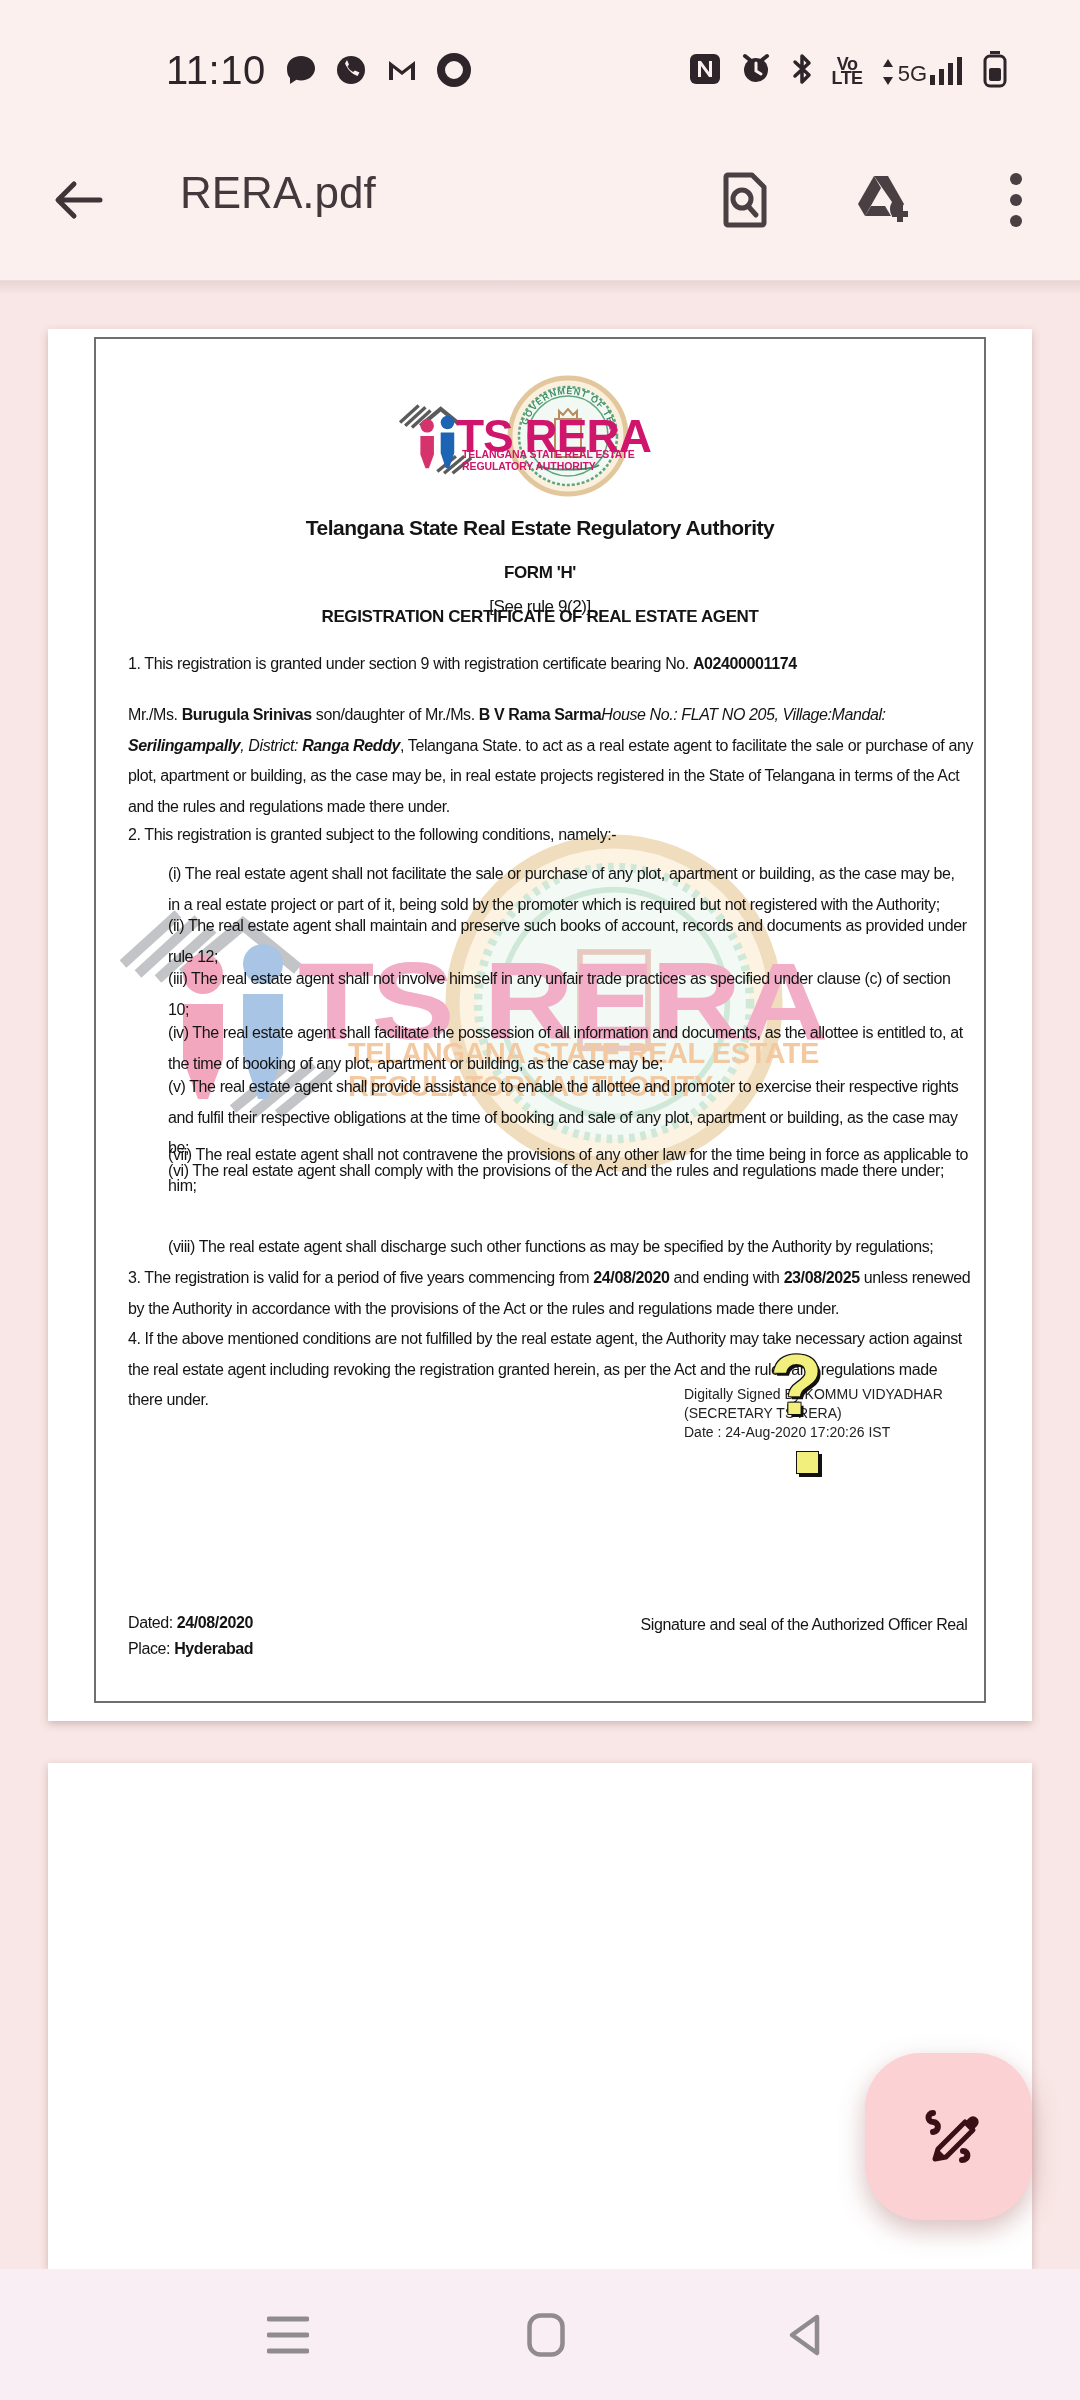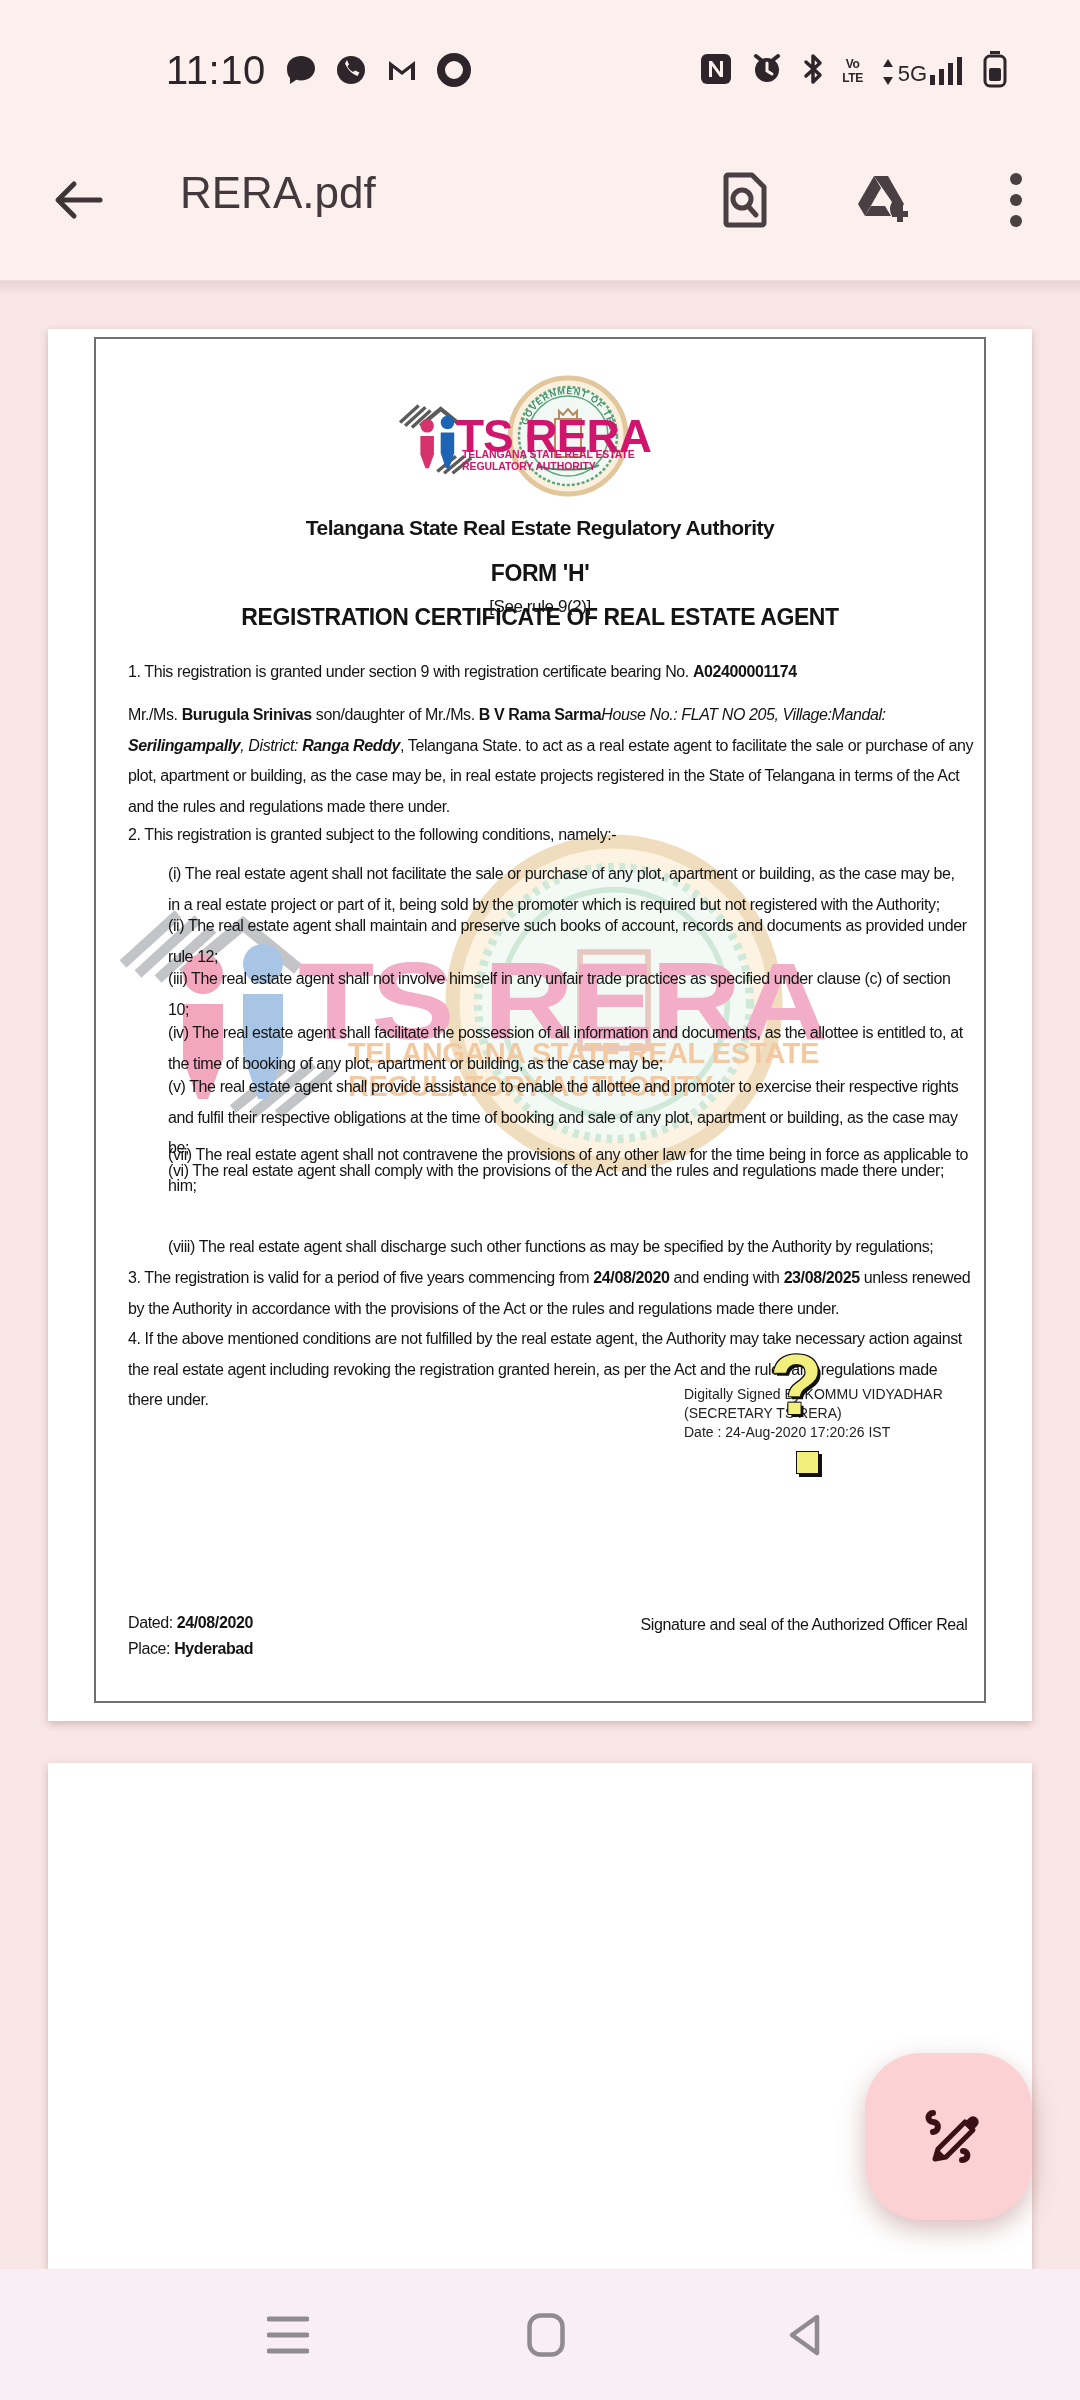--- a/index.html
+++ b/index.html
@@ -6,39 +6,39 @@
   html,body { width:1080px; height:2400px; }
   body { font-family:"Liberation Sans","DejaVu Sans",sans-serif; background:#f8e7e6; position:relative; overflow:hidden; }
   .abs { position:absolute; }
 
   
   .header { position:absolute; left:0; top:0; width:1080px; height:281px; background:#fbf0ee; border-bottom:1px solid #eedddc; z-index:30; }
   .status-row { position:absolute; left:0; top:48px; width:1080px; height:46px; }
   .time { position:absolute; left:166px; top:0; font-size:40px; color:#2d2529; letter-spacing:0.5px; }
   .notif-icons { position:absolute; left:284px; top:4px; display:flex; gap:16px; align-items:center; }
   .sys-icons { position:absolute; right:72px; top:2px; display:flex; gap:18px; align-items:center; }
-  .volte { font-size:12px; font-weight:bold; line-height:14px; color:#2d2529; text-align:center; letter-spacing:-0.5px; }
+  .volte { font-size:18px; font-weight:bold; line-height:14px; color:#2d2529; text-align:center; letter-spacing:-0.5px; }
   .appbar-row { position:absolute; left:0; top:160px; width:1045px; height:90px; }
   .app-title { position:absolute; left:180px; top:8px; font-size:44px; color:#43383c; }
   .icon-btn { position:absolute; top:0; width:64px; height:80px; display:flex; align-items:center; justify-content:center; }
 
   
   .content-shadow { position:absolute; left:0; top:281px; width:1080px; height:14px; background:linear-gradient(rgba(90,50,50,.10),rgba(90,50,50,0)); z-index:5; }
   .page-card { position:absolute; background:#fff; box-shadow:0 3px 8px rgba(120,70,70,.30); }
   .card1 { left:48px; top:329px; width:984px; height:1392px; }
   .card2 { left:48px; top:1763px; width:984px; height:506px; }
   .inner-border { position:absolute; left:46px; top:8px; width:892px; height:1366px; border:2px solid #6f6f6f; }
 
   
   .doc { font-size:16px; letter-spacing:-0.4px; line-height:30.5px; color:#141414; }
   .doc p { position:absolute; }
   .b { font-weight:bold; } .i { font-style:italic; } .bi { font-weight:bold; font-style:italic; }
   .center { text-align:center; left:0; width:984px; }
   .h1 { font-size:21px; font-weight:bold; letter-spacing:-0.5px; }
-  .h2 { font-size:23px; font-weight:bold; letter-spacing:-0.4px; }
+  .h2 { font-size:17px; font-weight:bold; letter-spacing:-0.4px; }
   .h3 { font-size:17px; letter-spacing:-0.4px;margin-top:12px; }
   .body-col { left:80px; width:846px; }
   .list-col { left:120px; width:800px; }
 
   
   .brand-text { position:absolute; left:408px; top:80px; width:280px; font-size:46px; font-weight:bold; letter-spacing:-1px; color:#d0166c; }
   .brand-tagline { position:absolute; left:414px; top:119px; width:240px; font-size:10.5px; font-weight:bold; letter-spacing:-0.1px; color:#d0166c; }
 
   
   .wm { position:absolute; left:0; top:0; width:984px; height:1392px; overflow:hidden; pointer-events:none; }
@@ -215,21 +215,21 @@
   </svg>
   <div class="brand-text">TS RERA</div>
   <div class="brand-tagline">TELANGANA STATE REAL ESTATE REGULATORY AUTHORITY</div>
 
   <div class="doc">
     <p class="center h1" style="top:184px;">Telangana State Real Estate Regulatory Authority</p>
     <p class="center h2" style="top:229px;">FORM 'H'</p>
     <p class="center h3" style="top:251px;">[See rule 9(2)]</p>
     <p class="center h2" style="top:273px;">REGISTRATION CERTIFICATE OF REAL ESTATE AGENT</p>
 
-    <p class="body-col" style="top:328px;"><span>1. This registration is granted under section 9 with registration certificate bearing No. </span><span class="b">A02400001174</span></p>
+    <p class="body-col" style="top:320px;"><span>1. This registration is granted under section 9 with registration certificate bearing No. </span><span class="b">A02400001174</span></p>
 
     <p class="body-col" style="top:371px;"><span>Mr./Ms. </span><span class="b">Burugula Srinivas</span><span>  son/daughter of Mr./Ms. </span><span class="b">B V Rama Sarma</span><span class="i">House No.: FLAT NO 205, Village:Mandal: </span><span class="bi">Serilingampally</span><span class="i">, District: </span><span class="bi">Ranga Reddy</span><span>, Telangana State. to act as a real estate agent to facilitate the sale or purchase of any plot, apartment or building, as the case may be, in real estate projects registered in the State of Telangana in terms of the Act and the rules and regulations made there under.</span></p>
 
     <p class="body-col" style="top:491px;">2. This registration is granted subject to the following conditions, namely:-</p>
 
     <p class="list-col" style="top:530px;">(i) The real estate agent shall not facilitate the sale or purchase of any plot, apartment or building, as the case may be, in a real estate project or part of it, being sold by the promoter which is required but not registered with the Authority;</p>
     <p class="list-col" style="top:582px;">(ii) The real estate agent shall maintain and preserve such books of account, records and documents as provided under rule 12;</p>
     <p class="list-col" style="top:635px;">(iii) The real estate agent shall not involve himself in any unfair trade practices as specified under clause (c) of section 10;</p>
     <p class="list-col" style="top:689px;">(iv) The real estate agent shall facilitate the possession of all information and documents, as the allottee is entitled to, at the time of booking of any plot, apartment or building, as the case may be;</p>
     <p class="list-col" style="top:743px;">(v) The real estate agent shall provide assistance to enable the allottee and promoter to exercise their respective rights and fulfil their respective obligations at the time of booking and sale of any plot, apartment or building, as the case may be;</p>

